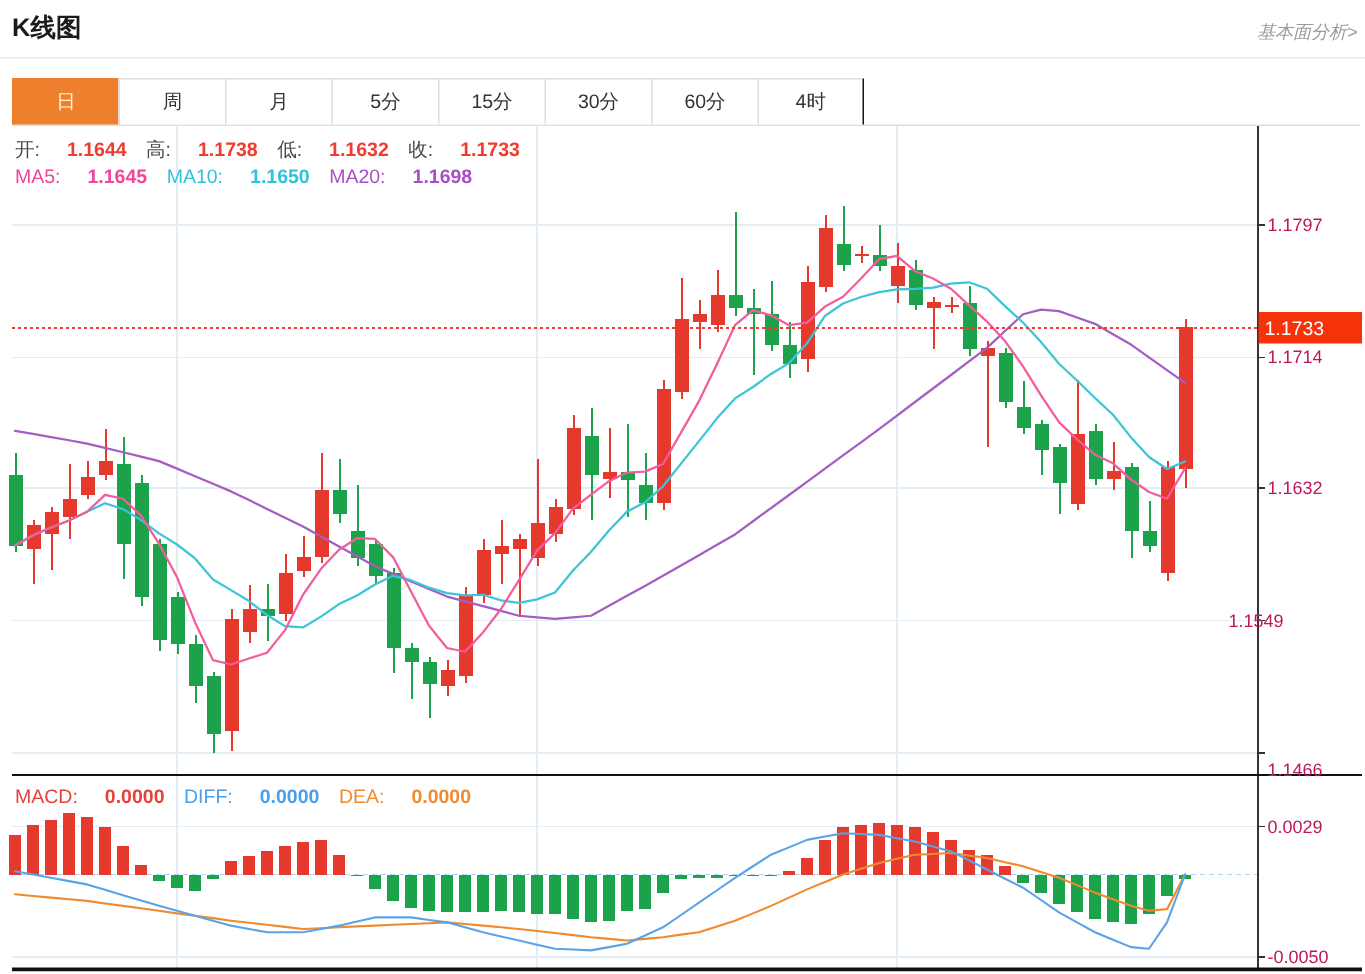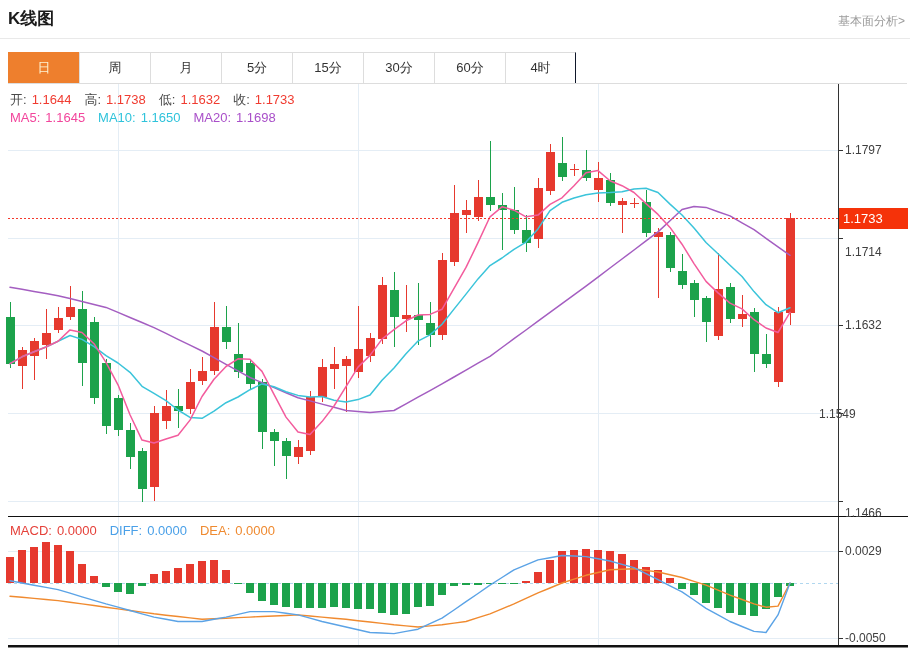--- a/index.html
+++ b/index.html
@@ -1,31 +1,31 @@
 <!DOCTYPE html>
 <html><head>
 <meta charset="utf-8">
 <style>
   html,body{margin:0;padding:0;background:#fff;}
   #app{position:relative;width:910px;height:649px;background:#fff;overflow:hidden;
        font-family:"Liberation Sans","DejaVu Sans",sans-serif;}
   .title{position:absolute;left:8px;top:7px;font-size:17px;font-weight:bold;color:#1b1b1b;}
-  .fa-link{position:absolute;right:5px;top:13px;font-size:12px;color:#9b9b9b;cursor:pointer;}
+  .fa-link{position:absolute;right:5px;top:13px;font-size:12px;color:#9b9b9b;cursor:pointer;font-style:italic;}
   .hr{position:absolute;left:0;top:38px;width:910px;height:1px;background:#e9e9e9;}
   .tabbar{position:absolute;left:8px;top:52px;width:899px;height:32px;display:flex;
           border-bottom:1px solid #ddd;box-sizing:border-box;background:#fff;}
   .tab{width:71px;box-sizing:border-box;border-top:1px solid #ddd;border-left:1px solid #ddd;
        text-align:center;line-height:30px;font-size:13px;color:#333;cursor:pointer;background:#fff;}
   .tab:last-of-type{border-right:1px solid #0f172a;}
   .tab.sel{background:#ee7f2d;border-color:#ee7f2d;color:#fdf3d3;}
   svg{position:absolute;left:0;top:0;}
   .legend{position:absolute;left:10px;font-size:13px;white-space:nowrap;z-index:3;}
   .legend .pair{margin-right:13px;}
-  .legend .val{margin-left:5px;}
-  .axis-label{position:absolute;font-size:12px;color:#404040;line-height:14px;z-index:3;}
+  .legend .val{margin-left:18px;font-weight:bold;}
+  .axis-label{position:absolute;font-size:12px;color:#be185d;line-height:14px;z-index:3;}
   .tag{position:absolute;left:839px;width:69px;height:21px;background:#f53209;color:#fff;
        font-size:13px;line-height:21px;padding-left:4px;box-sizing:border-box;z-index:4;}
 </style>
 </head>
 <body>
 
 <div id="app">
   <svg id="chart" width="910" height="649" viewBox="0 0 910 649">
       <line x1="8" y1="150" x2="838" y2="150" stroke="#e4edf5" stroke-width="1" shape-rendering="crispEdges"></line>
       <line x1="8" y1="238.2538999999997" x2="838" y2="238.2538999999997" stroke="#e4edf5" stroke-width="1" shape-rendering="crispEdges"></line>
@@ -268,21 +268,21 @@
       <div class="tab">60分</div>
       <div class="tab">4时</div>
     </div>
 
   <div class="legend" style="top:91px"><span class="pair"><span style="color: rgb(74, 74, 74);">开:</span><span class="val" style="color: rgb(240, 59, 48);">1.1644</span></span><span class="pair"><span style="color: rgb(74, 74, 74);">高:</span><span class="val" style="color: rgb(240, 59, 48);">1.1738</span></span><span class="pair"><span style="color: rgb(74, 74, 74);">低:</span><span class="val" style="color: rgb(240, 59, 48);">1.1632</span></span><span class="pair"><span style="color: rgb(74, 74, 74);">收:</span><span class="val" style="color: rgb(240, 59, 48);">1.1733</span></span></div>
   <div class="legend" style="top:110px"><span class="pair"><span style="color: rgb(242, 69, 156);">MA5:</span><span class="val" style="color: rgb(242, 69, 156);">1.1645</span></span><span class="pair"><span style="color: rgb(47, 195, 219);">MA10:</span><span class="val" style="color: rgb(47, 195, 219);">1.1650</span></span><span class="pair"><span style="color: rgb(169, 79, 201);">MA20:</span><span class="val" style="color: rgb(169, 79, 201);">1.1698</span></span></div>
   <div class="legend" style="top:523px"><span class="pair"><span style="color: rgb(229, 65, 58);">MACD:</span><span class="val" style="color: rgb(229, 65, 58);">0.0000</span></span><span class="pair"><span style="color: rgb(74, 160, 232);">DIFF:</span><span class="val" style="color: rgb(74, 160, 232);">0.0000</span></span><span class="pair"><span style="color: rgb(239, 138, 48);">DEA:</span><span class="val" style="color: rgb(239, 138, 48);">0.0000</span></span></div>
 
   <div id="axis-labels">
       <div class="axis-label" style="left: 845px; top: 143px;">1.1797</div>
-      <div class="axis-label" style="left: 845px; top: 231.254px; margin-top: 14px;">1.1714</div>
+      <div class="axis-label" style="left: 845px; top: 231.254px;">1.1714</div>
       <div class="axis-label" style="left: 845px; top: 318.444px;">1.1632</div>
       <div class="axis-label" style="left: 819px; top: 406.698px;">1.1549</div>
       <div class="axis-label" style="left: 845px; top: 506px;">1.1466</div>
       <div class="axis-label" style="left: 845px; top: 544.1px;">0.0029</div>
       <div class="axis-label" style="left: 845px; top: 631px; text-align: right;">-0.0050</div>
     </div>
   <div class="tag" style="top: 208.051px;">1.1733</div>
 </div>
 
 </body></html>

